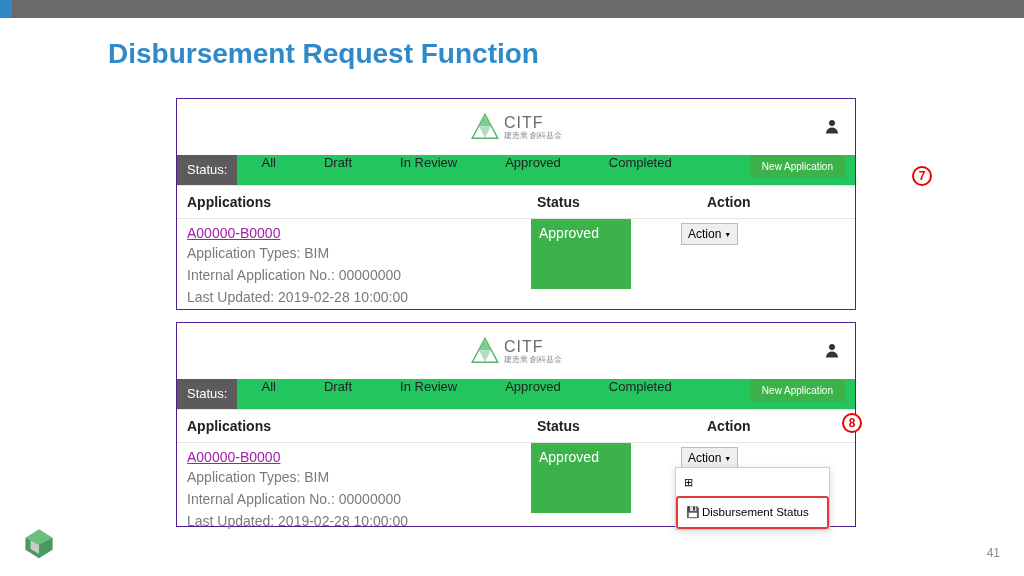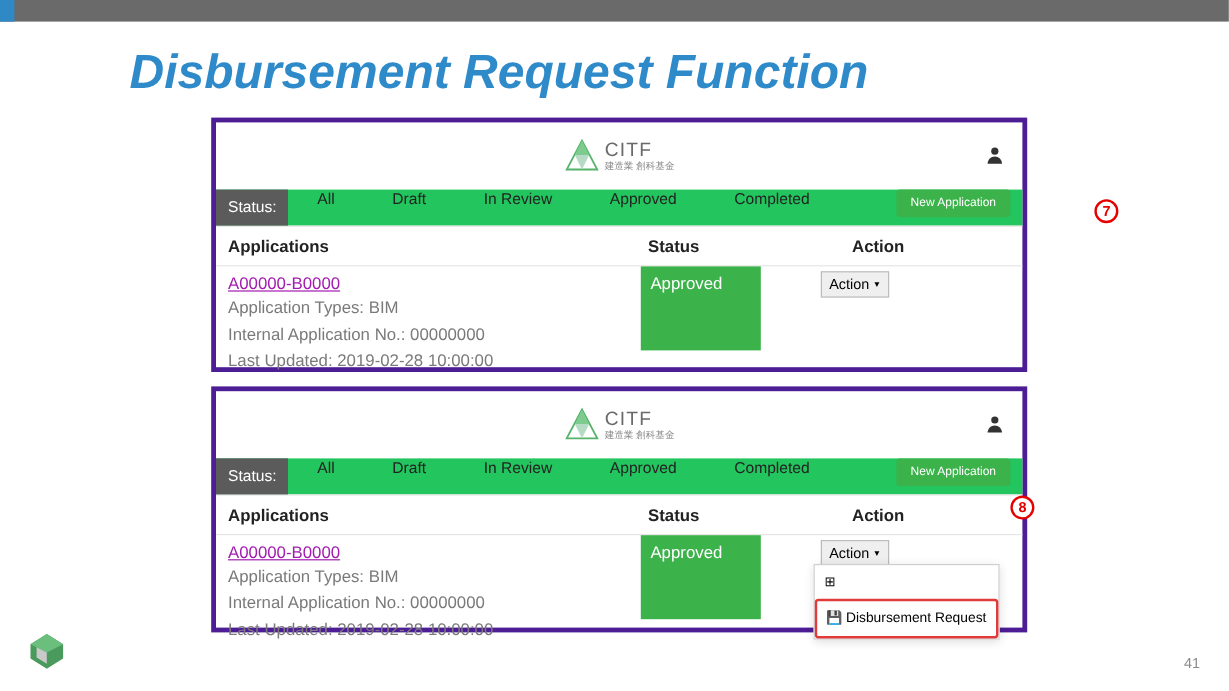--- a/index.html
+++ b/index.html
@@ -16,31 +16,30 @@
     top: 0; left: 0;
     width: 100%;
     height: 18px;
     background: #6a6a6a;
     border-left: 12px solid #2f89c4;
   }
   .slide-title {
     position: absolute;
     top: 38px;
     left: 108px;
-    font-size: 40px;
+    font-size: 28px;
     font-weight: 700;
     color: #2e8ac9;
-    font-style: italic;
   }
   .app-panel {
     position: absolute;
     left: 176px;
     width: 680px;
     background: #fff;
-    border: 4px solid #4c1d95;
+    border: 1px solid #4c1d95;
   }
   .panel1 { top: 98px; height: 212px; }
   .panel2 { top: 322px; height: 205px; }
   .app-header {
     height: 56px;
     position: relative;
     display: flex;
     align-items: center;
     justify-content: center;
   }
@@ -322,21 +321,21 @@
       <span class="action-btn">
         <span>Action</span>
         <span class="caret">▼</span>
       </span>
       <div class="dropdown">
         <div class="dd-item">
           <span class="dd-icon">⊞</span>
         </div>
         <div class="dd-item highlight">
           <span class="dd-icon">💾</span>
-          <span>Disbursement Request</span>
+          <span>Disbursement Status</span>
         </div>
       </div>
     </div>
   </div>
 </div>
 
 <div class="annot annot7">7</div>
 <div class="annot annot8">8</div>
 
 <span class="corner-logo">

